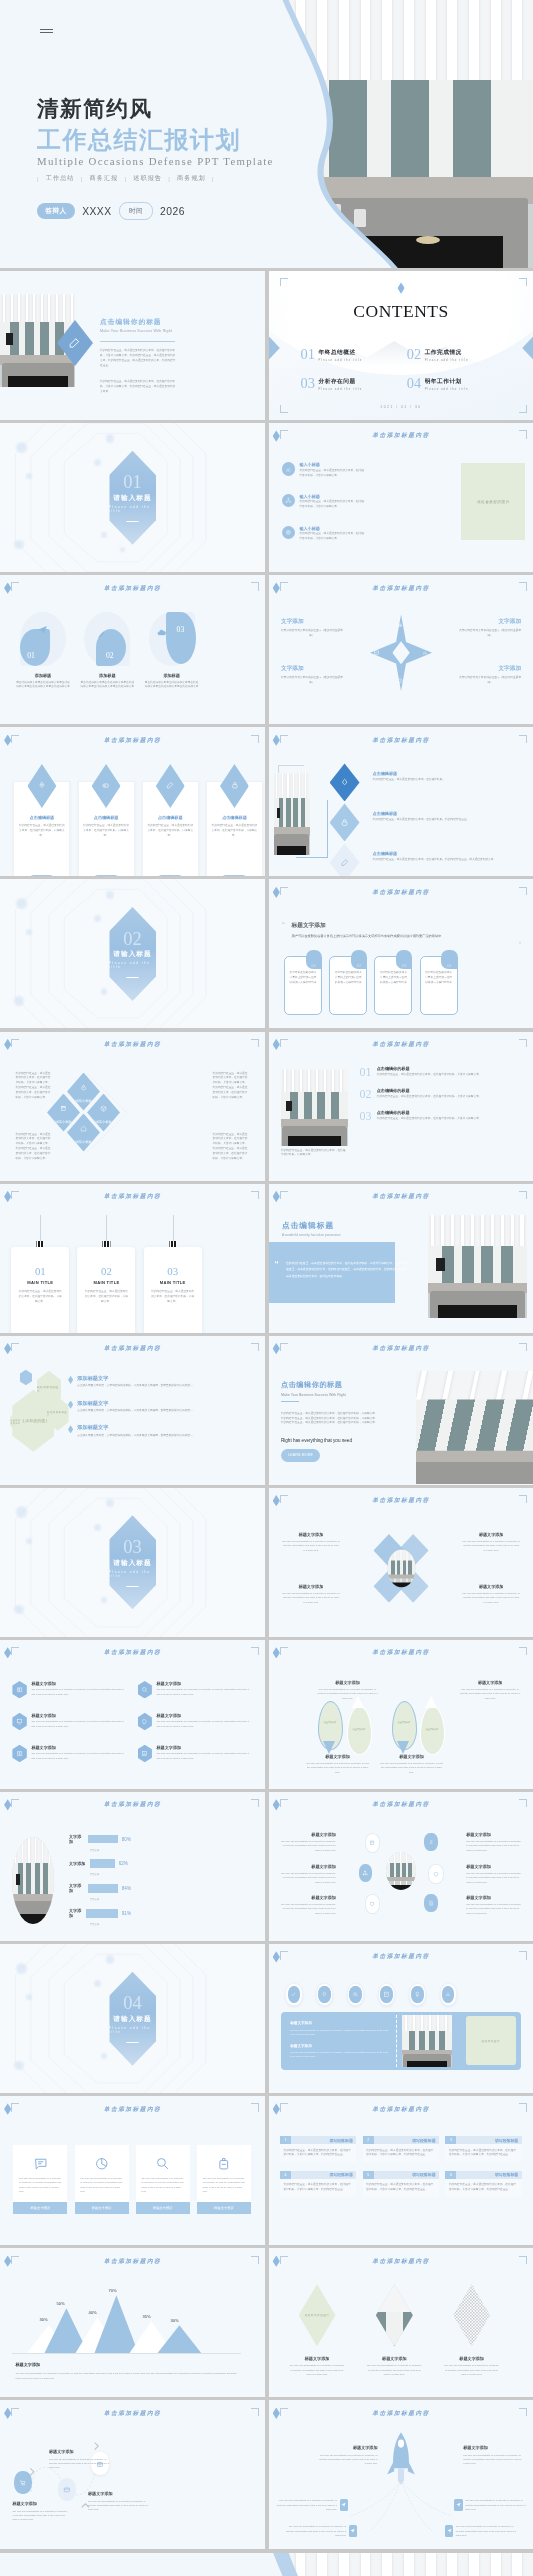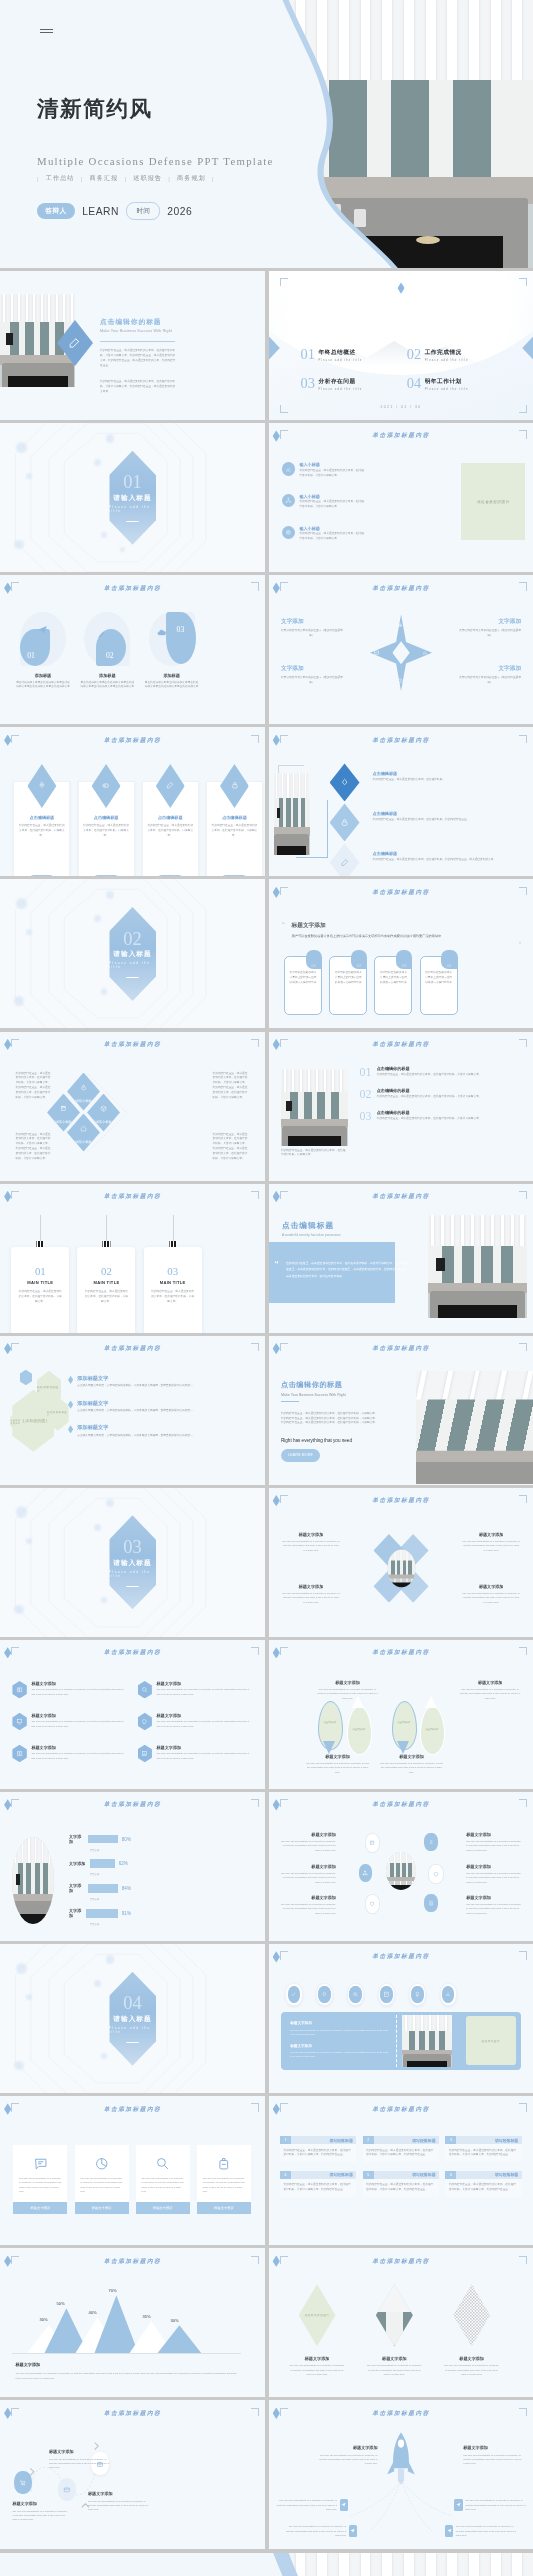--- a/index.html
+++ b/index.html
@@ -190,35 +190,36 @@
   <svg class="hero-curve" viewBox="0 0 1036 520" preserveAspectRatio="none">
     <path d="M548 0 C600 120 660 200 622 300 C590 390 690 440 760 520 L560 520 C520 430 560 380 585 300 C615 205 545 115 520 0 Z" fill="#f2f7fb"></path>
     <path d="M560 0 C612 120 672 200 634 300 C602 390 702 440 772 520 L742 520 C672 440 572 392 604 300 C642 200 582 120 530 0 Z" fill="#b9d3ec"></path>
     <path d="M0 0 L548 0 C600 120 660 200 622 300 C590 390 690 440 760 520 L0 520 Z" fill="#f2f7fb"></path>
   </svg>
   <div class="hamb">
         <i></i>
         <i></i>
       </div>
   <div class="hero-t1">清新简约风</div>
+  <div class="hero-t2">工作总结汇报计划</div>
   <div class="hero-t3">Multiple Occasions Defense PPT Template</div>
   <div class="hero-tags">
     <span class="bar">|</span>
         <span>工作总结</span>
     <span class="bar">|</span>
         <span>商务汇报</span>
     <span class="bar">|</span>
         <span>述职报告</span>
     <span class="bar">|</span>
         <span>商务规划</span>
     <span class="bar">|</span>
   </div>
   <div class="hero-meta">
     <span class="pill-solid">答辩人</span>
-    <span class="meta-val">LEARN</span>
+    <span class="meta-val">XXXX</span>
     <span class="pill-out">时间</span>
     <span class="meta-val">2026</span>
   </div>
 </div>
 
 <div class="grid">
 
   <div class="slide">
     <div class="s2-photo">
       <div class="ph">
@@ -256,20 +257,21 @@
   <div class="slide s3">
     <div class="s3-arc"></div>
     <div class="s3-mtn"></div>
     <div class="s3-dia"></div>
     <div class="sh-br tl"></div>
         <div class="sh-br tr"></div>
     <div class="sh-br bl"></div>
         <div class="sh-br br"></div>
     <div class="s3-tri-l"></div>
     <div class="s3-tri-r"></div>
+    <div class="s3-title">CONTENTS</div>
     <div class="s3-items">
       <div class="s3-it">
         <div class="s3-num">01</div>
         <div class="s3-tx">
               <h5>年终总结概述</h5>
         <p>Please add the title</p>
             </div>
       </div>
       <div class="s3-it">
         <div class="s3-num">02</div>

